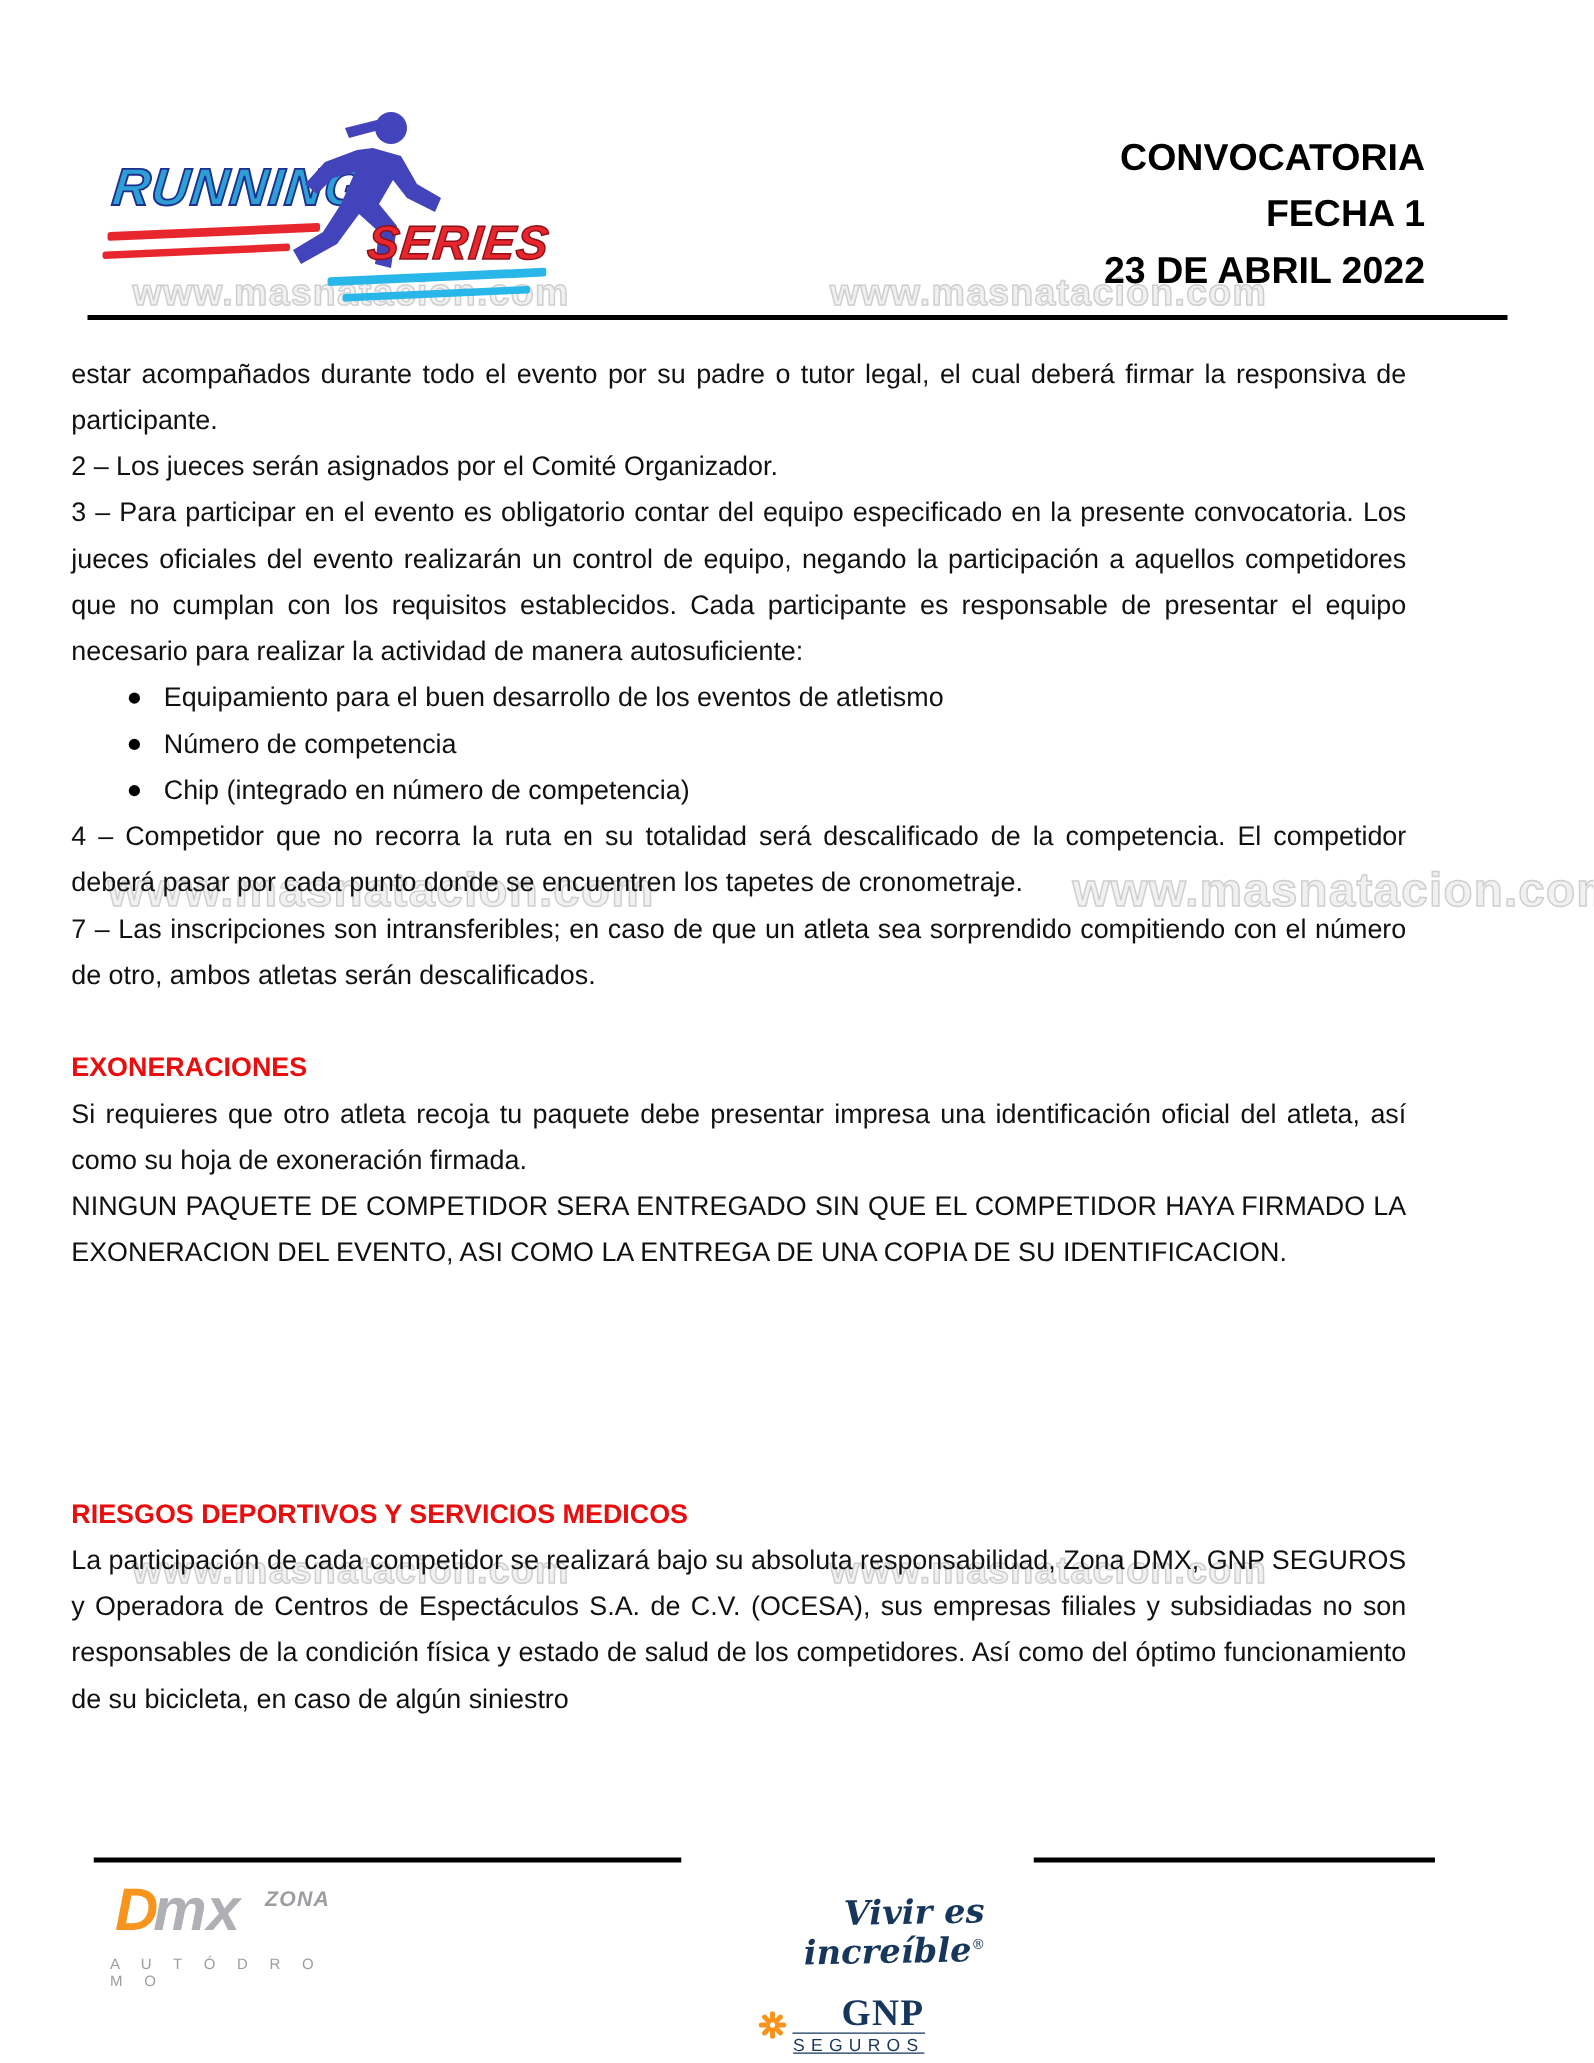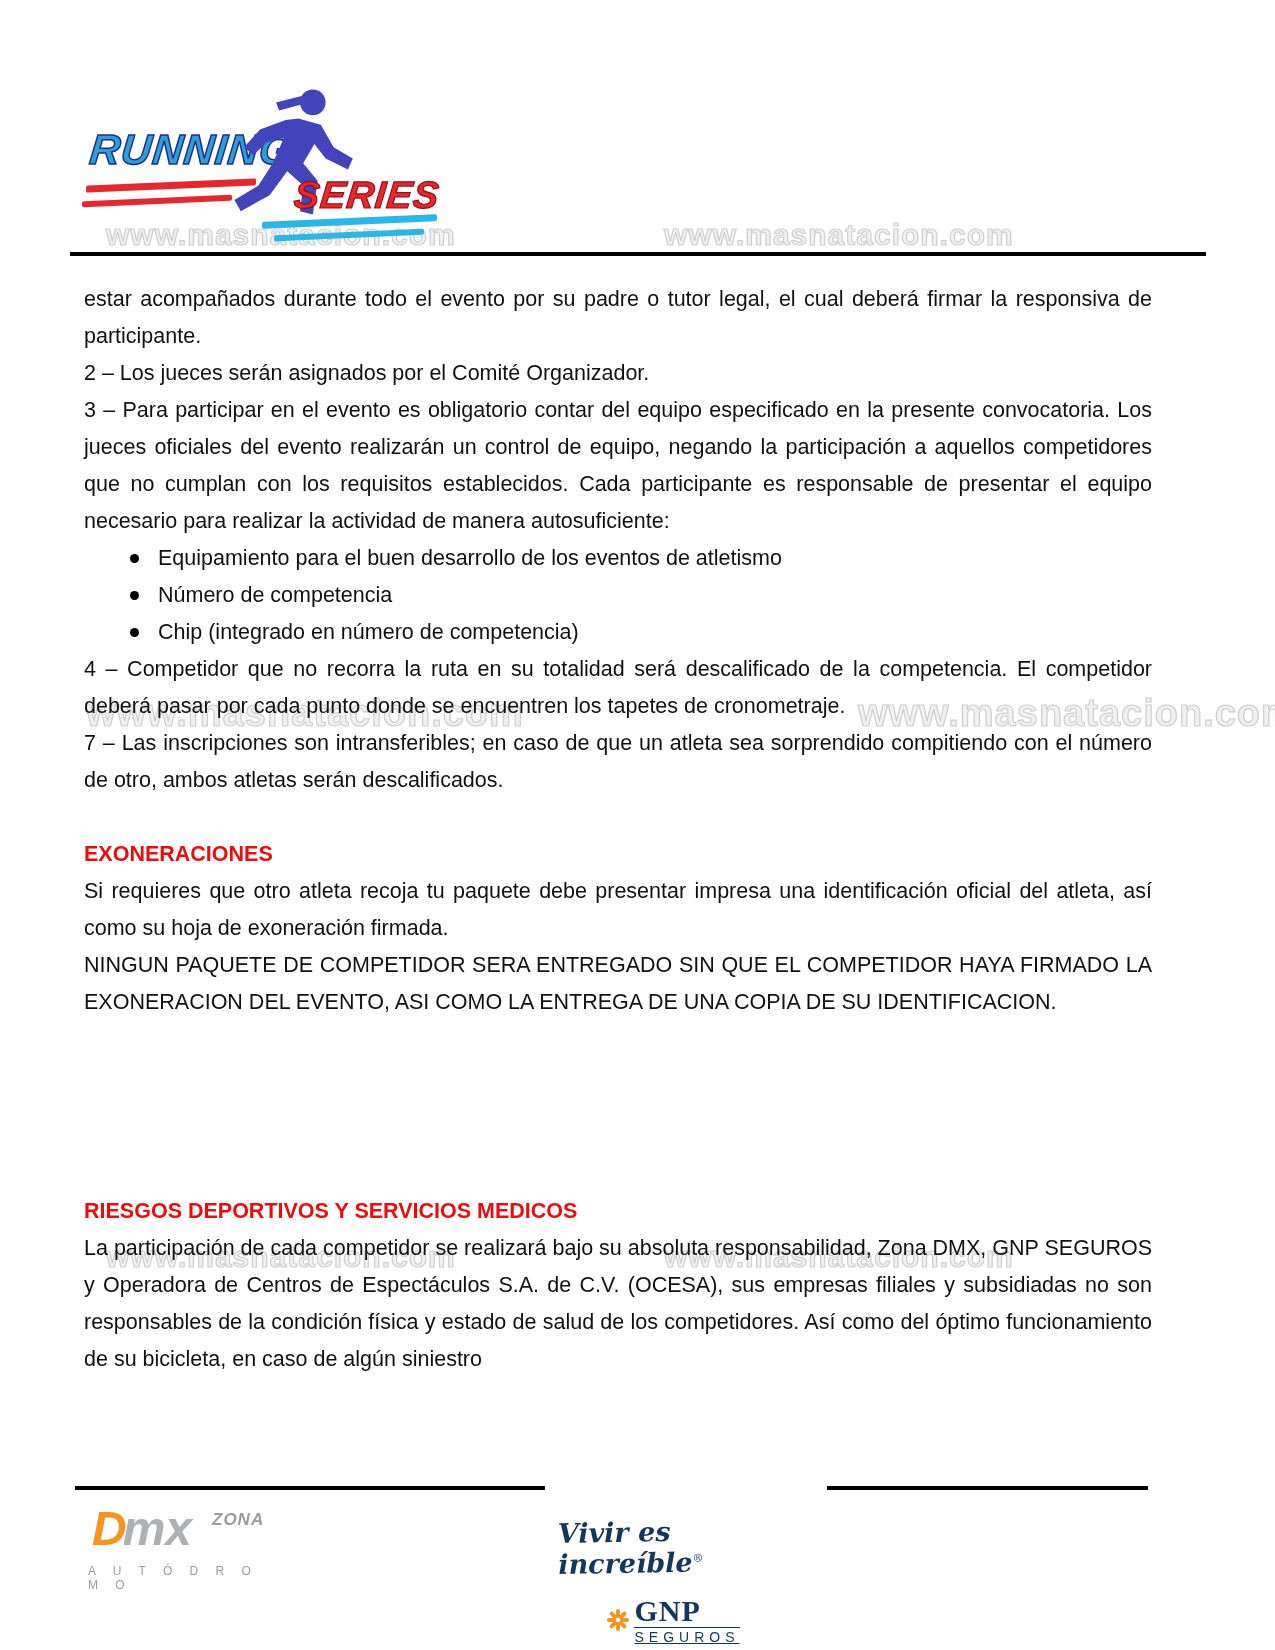--- a/index.html
+++ b/index.html
@@ -64,21 +64,21 @@
     position:absolute;right:135px;top:104px;z-index:1;
     text-align:right;font-weight:bold;font-size:30px;line-height:45px;
     color:#000;
   }
   .rule-top{
     position:absolute;left:70px;top:252px;width:1136px;height:4px;
     background:#000;z-index:2;
   }
   
   .doc-body{
-    position:absolute;left:84px;top:281px;width:1068px;z-index:1;
+    position:absolute;left:57px;top:281px;width:1068px;z-index:1;
     font-size:21.5px;line-height:37px;
     text-align:justify;
   }
   .doc-body p{margin:0;}
   .bullet-row{display:flex;text-align:center;}
   .bullet-dot{
     flex:none;width:9px;height:9px;border-radius:50%;
     background:#000;margin:14px 19px 0 46px;
   }
   .red-heading{color:var(--red);font-weight:bold;text-align:left;}
@@ -93,21 +93,21 @@
     font-size:17px;font-weight:bold;font-style:italic;
     color:var(--gray);letter-spacing:1px;
   }
   .dmx-word{position:absolute;left:6px;top:8px;font-weight:bold;font-style:italic;font-size:48px;line-height:58px;}
   .dmx-d{color:var(--orange);}
   .dmx-mx{color:#aeb0b4;margin-left:-4px;}
   .dmx-auto{
     position:absolute;left:2px;top:72px;
     font-size:12px;color:var(--gray);letter-spacing:7px;
   }
-  .gnp-logo{position:absolute;left:558px;top:1516px;width:230px;height:80px;z-index:1;text-align:left;}
+  .gnp-logo{position:absolute;left:558px;top:1516px;width:230px;height:80px;z-index:1;text-align:right;}
   .gnp-slogan{
     font-size:27px;font-style:italic;font-weight:bold;
     color:var(--gnp-navy);letter-spacing:0px;
     font-family:"DejaVu Serif", serif;
     transform:rotate(-1deg);
   }
   .gnp-reg{font-size:11px;vertical-align:super;font-weight:normal;}
   .gnp-mainrow{margin-top:16px;display:flex;align-items:center;justify-content:center;gap:4px;}
   .gnp-name{
     font-family:"Liberation Serif", serif;font-weight:bold;
@@ -151,20 +151,25 @@
         <circle cx="63" cy="14" r="8"></circle>
         <path d="M54 24 L68 28 L76 42 L88 49 L85 56 L71 49 L64 40 L57 52 L66 63 L63 84 L55 82 L57 66 L47 57 L36 72 L18 82 L14 75 L29 66 L38 52 L45 36 L34 39 L26 47 L20 42 L30 31 L46 25 Z"></path>
         <path d="M40 14 L56 10 L57 15 L42 19 Z"></path>
       </g>
     </svg>
     <div class="series-word">SERIES</div>
     <div class="stripe cyan1"></div>
     <div class="stripe cyan2"></div>
   </div>
 
+  <div class="doc-title">
+    <div>CONVOCATORIA</div>
+    <div>FECHA 1</div>
+    <div>23 DE ABRIL 2022</div>
+  </div>
 
   <div class="rule-top"></div>
 
   <div class="doc-body">
     <p>estar acompañados durante todo el evento por su padre o tutor legal, el cual deberá firmar la responsiva de participante.</p>
     <p>2 – Los jueces serán asignados por el Comité Organizador.</p>
     <p>3 – Para participar en el evento es obligatorio contar del equipo especificado en la presente convocatoria. Los jueces oficiales del evento realizarán un control de equipo, negando la participación a aquellos competidores que no cumplan con los requisitos establecidos. Cada participante es responsable de presentar el equipo necesario para realizar la actividad de manera autosuficiente:</p>
 
     <div class="bullet-row">
       <span class="bullet-dot"></span>

